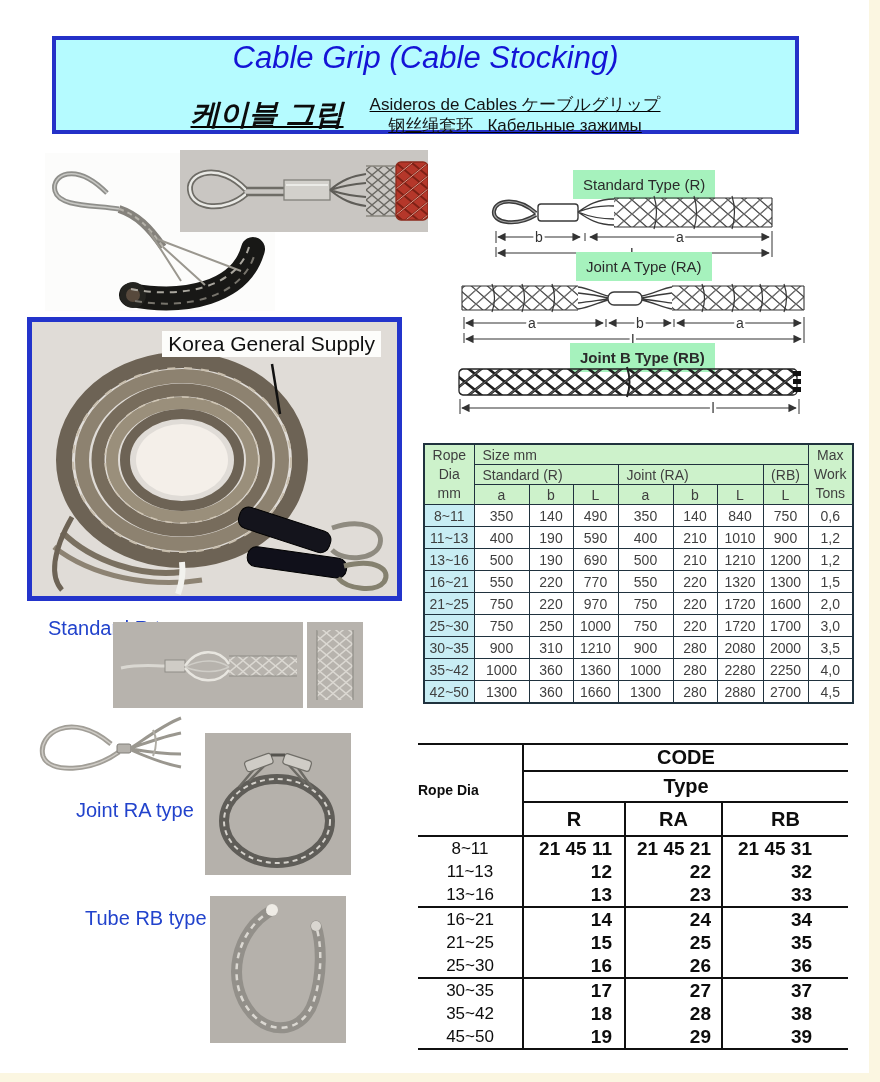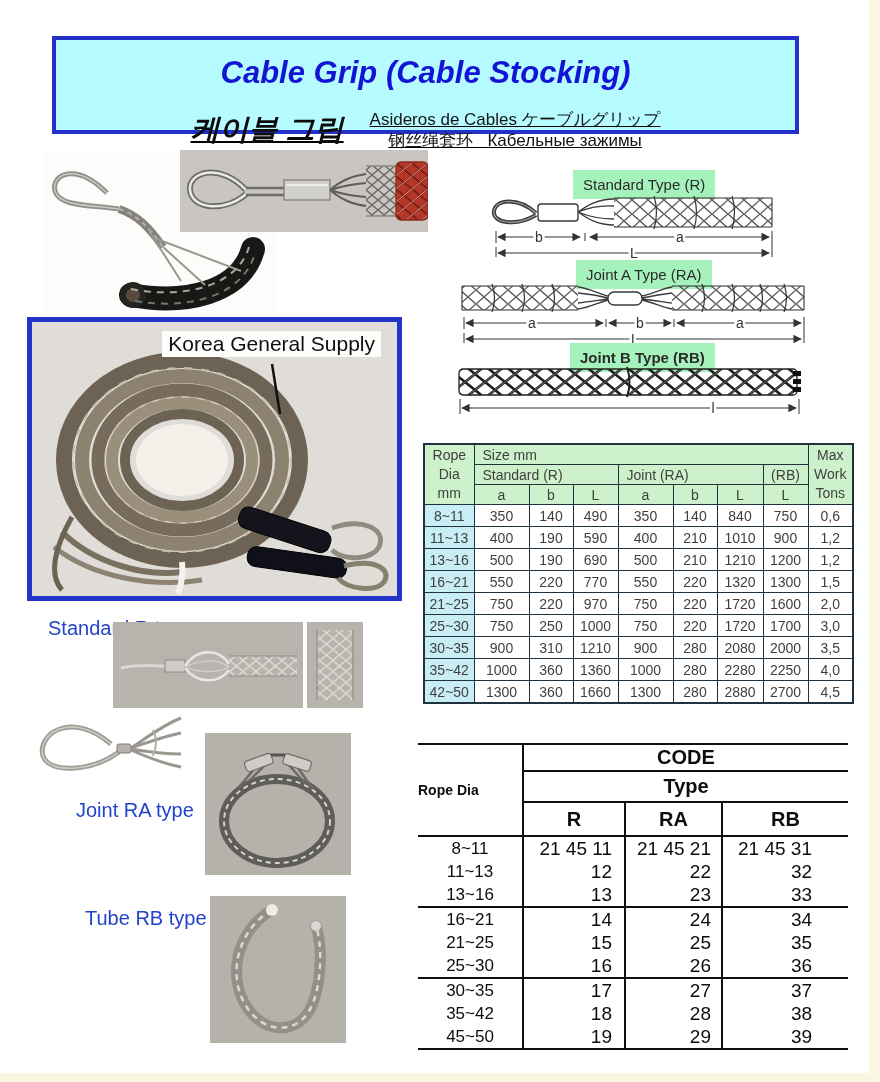--- a/index.html
+++ b/index.html
@@ -7,41 +7,41 @@
           font-family:"Liberation Sans","DejaVu Sans",sans-serif;}
   .abs{position:absolute;}
 
   
   .edge-right{right:0;top:0;width:11px;height:100%;background:#fbf6e1;}
   .edge-bottom{left:0;bottom:0;width:100%;height:9px;background:#fbf6e1;}
 
   
   .header-box{left:52px;top:36px;width:747px;height:98px;box-sizing:border-box;
               background:#b5fbff;border:4px solid #2431c8;}
-  .header-title{margin-top:15px;text-align:center;font-size:31px;font-weight:bold;
+  .header-title{margin-top:0;text-align:center;font-size:31px;font-weight:normal;
                 font-style:italic;color:#1414d6;letter-spacing:0px;}
   .header-sub{display:flex;justify-content:center;align-items:center;gap:26px;margin-top:18px;text-decoration:underline;}
   .header-kr{font-size:29px;font-weight:bold;font-style:italic;color:#0c0c0c;}
   .header-langs{color:#141414;text-align:center;}
   .header-langs div{font-size:17px;line-height:21px;white-space:pre;}
 
   
   .photo{display:block;}
   .photo svg{display:block;}
 
   
   .photo-frame{left:27px;top:317px;width:375px;height:284px;box-sizing:border-box;
                border:5px solid #2334cb;background:#e0dcd7;}
   .korea-label{position:absolute;right:16px;top:9px;background:#fdfdfb;color:#101010;
                font-size:21px;padding:1px 6px;white-space:nowrap;}
 
   
   .diag-label{background:#a6f2bd;color:#2b2b2b;font-size:15px;padding:6px 10px;white-space:nowrap;}
   .lab1{left:573px;top:170px;}
-  .lab2{left:576px;top:260px;}
+  .lab2{left:576px;top:252px;}
   .lab3{left:570px;top:343px;font-weight:bold;}
 
   
   .type-label{color:#2243cc;font-size:20px;white-space:nowrap;}
   .tl1{left:48px;top:617px;}
   .tl2{left:76px;top:799px;}
   .tl3{left:85px;top:907px;}
 
   
   .size-wrap{left:423px;top:443px;}
@@ -63,21 +63,21 @@
   table.code-table td{padding:0;vertical-align:middle;}
   .v{border-left:2px solid #101010;}
   .hb{border-bottom:2px solid #101010;}
   .gt{border-top:2px solid #101010;}
   td.code-h{font-weight:bold;font-size:20px;text-align:center;height:25px;}
   td.type-h{font-weight:bold;font-size:20px;text-align:center;height:29px;}
   td.th3{font-weight:bold;font-size:20px;text-align:center;height:32px;}
   td.rd{font-weight:bold;font-size:14px;}
   td.dias div{height:23px;line-height:23px;font-size:17px;text-align:center;}
   td.group{padding:3px 0;}
-  td.codes{font-weight:normal;font-size:19px;}
+  td.codes{font-weight:bold;font-size:19px;}
   td.codes div{height:23px;line-height:23px;text-align:right;white-space:pre;}
   td.codes.cr div{padding-right:12px;}
   td.codes.cra div{padding-right:10px;}
   td.codes.crb div{padding-right:36px;}
 
   .dimtext{font-size:14px;fill:#333;text-anchor:middle;paint-order:stroke;stroke:#ffffff;stroke-width:5px;}
 </style>
 </head>
 <body>
 

